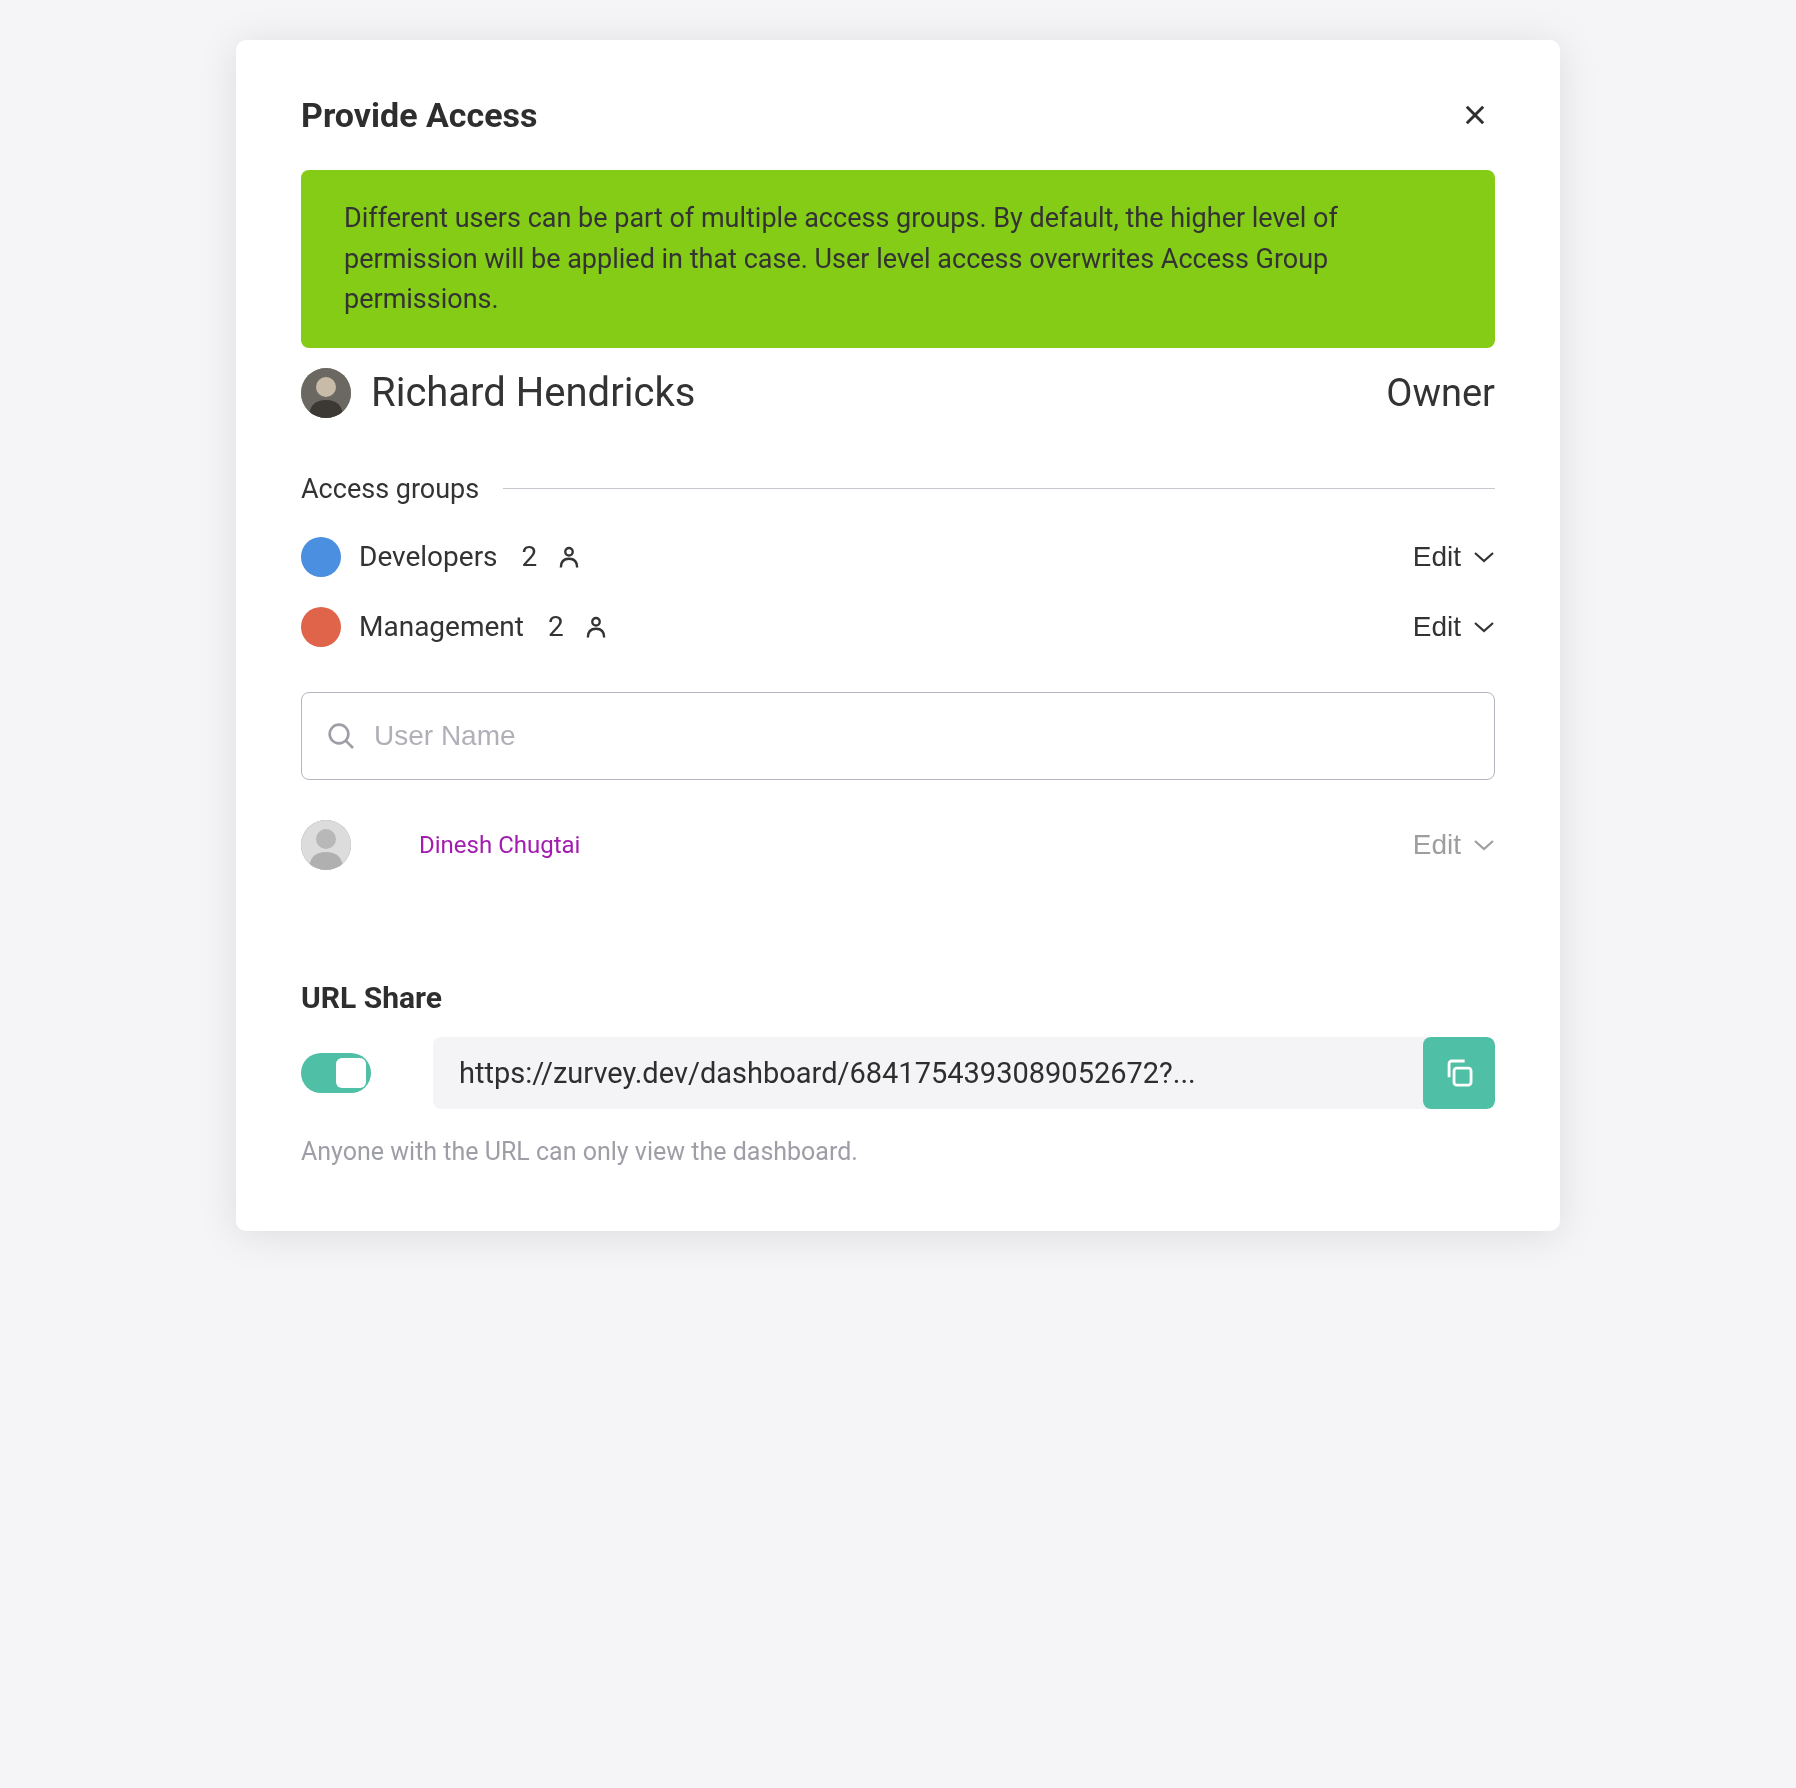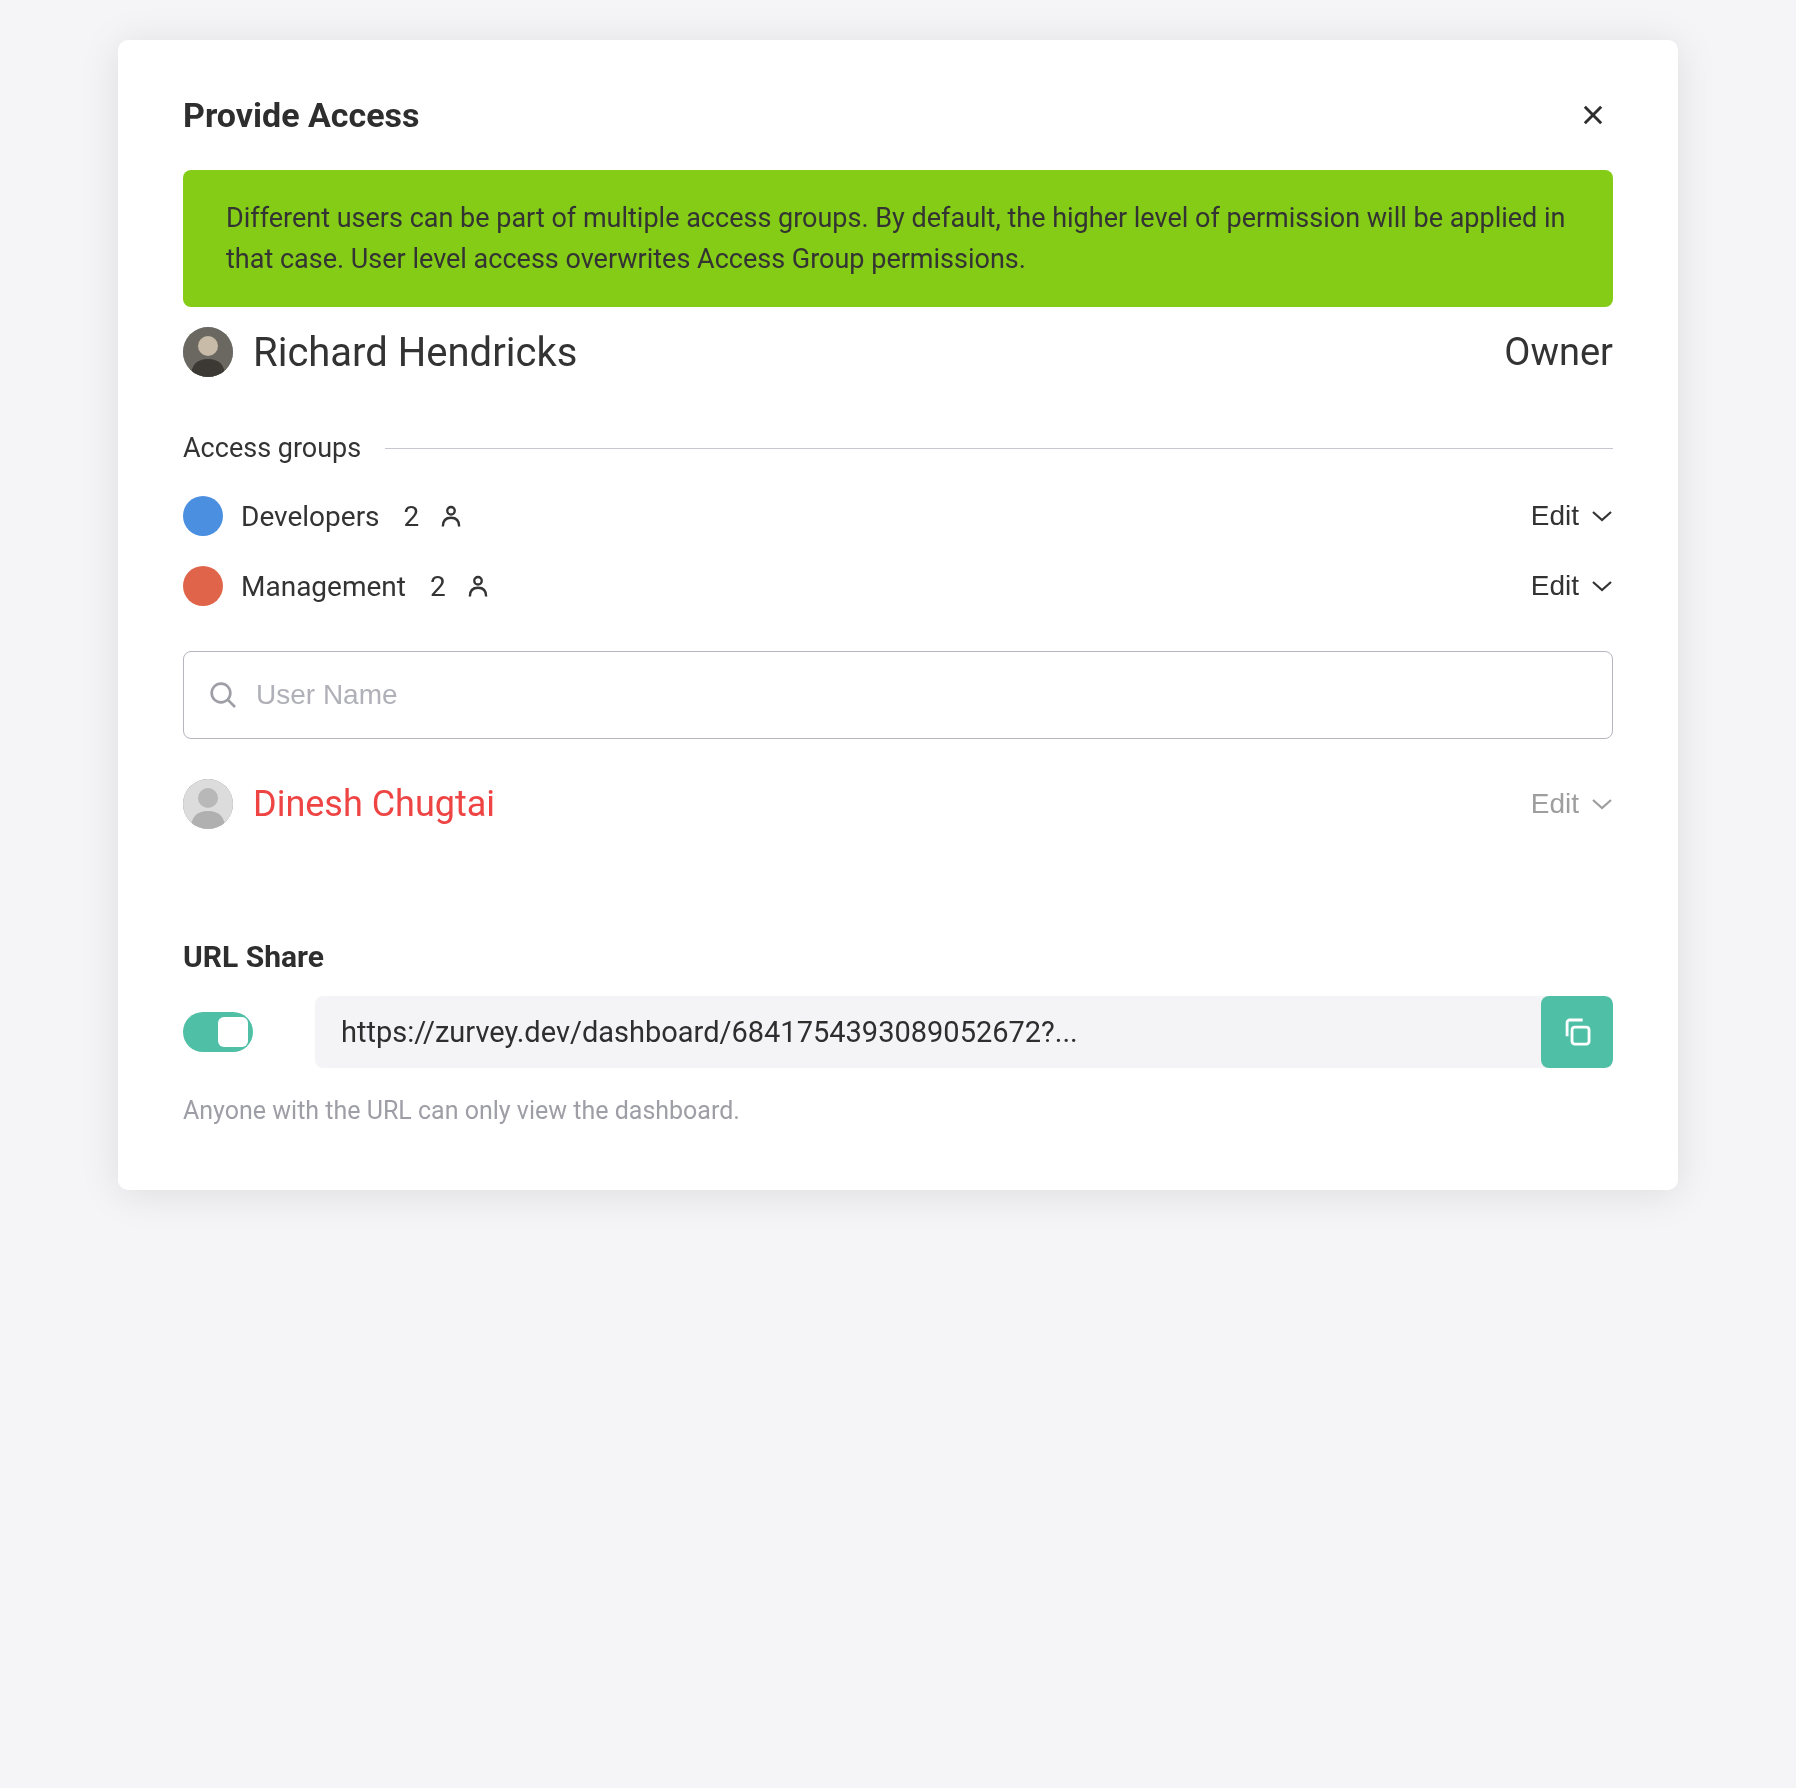--- a/index.html
+++ b/index.html
@@ -10,21 +10,21 @@
   body {
     font-family: -apple-system, BlinkMacSystemFont, "Segoe UI", Roboto, "Helvetica Neue", Arial, sans-serif;
     background: #f5f5f7;
     padding: 40px;
     color: #3a3a3a;
   }
   .modal {
     background: #ffffff;
     border-radius: 10px;
     box-shadow: 0 4px 40px rgba(0,0,0,0.1);
-    width: 1560px;
+    width: 1324px;
     max-width: 100%;
     margin: 0 auto;
     padding: 55px 65px 65px 65px;
     position: relative;
   }
   .modal-header {
     display: flex;
     justify-content: space-between;
     align-items: center;
     margin-bottom: 35px;
@@ -202,22 +202,23 @@
     align-items: center;
     justify-content: space-between;
     margin-bottom: 110px;
   }
   .user-left {
     display: flex;
     align-items: center;
     gap: 20px;
   }
   .user-name {
-    font-size: 36px;
-    color: #ef4444;
+    font-size: 24px;
+    color: #a21caf;
+    margin-left: 48px;
   }
   .url-title {
     font-size: 30px;
     font-weight: 700;
     color: #2e2e2e;
     margin-bottom: 22px;
   }
   .url-row {
     display: flex;
     align-items: center;

